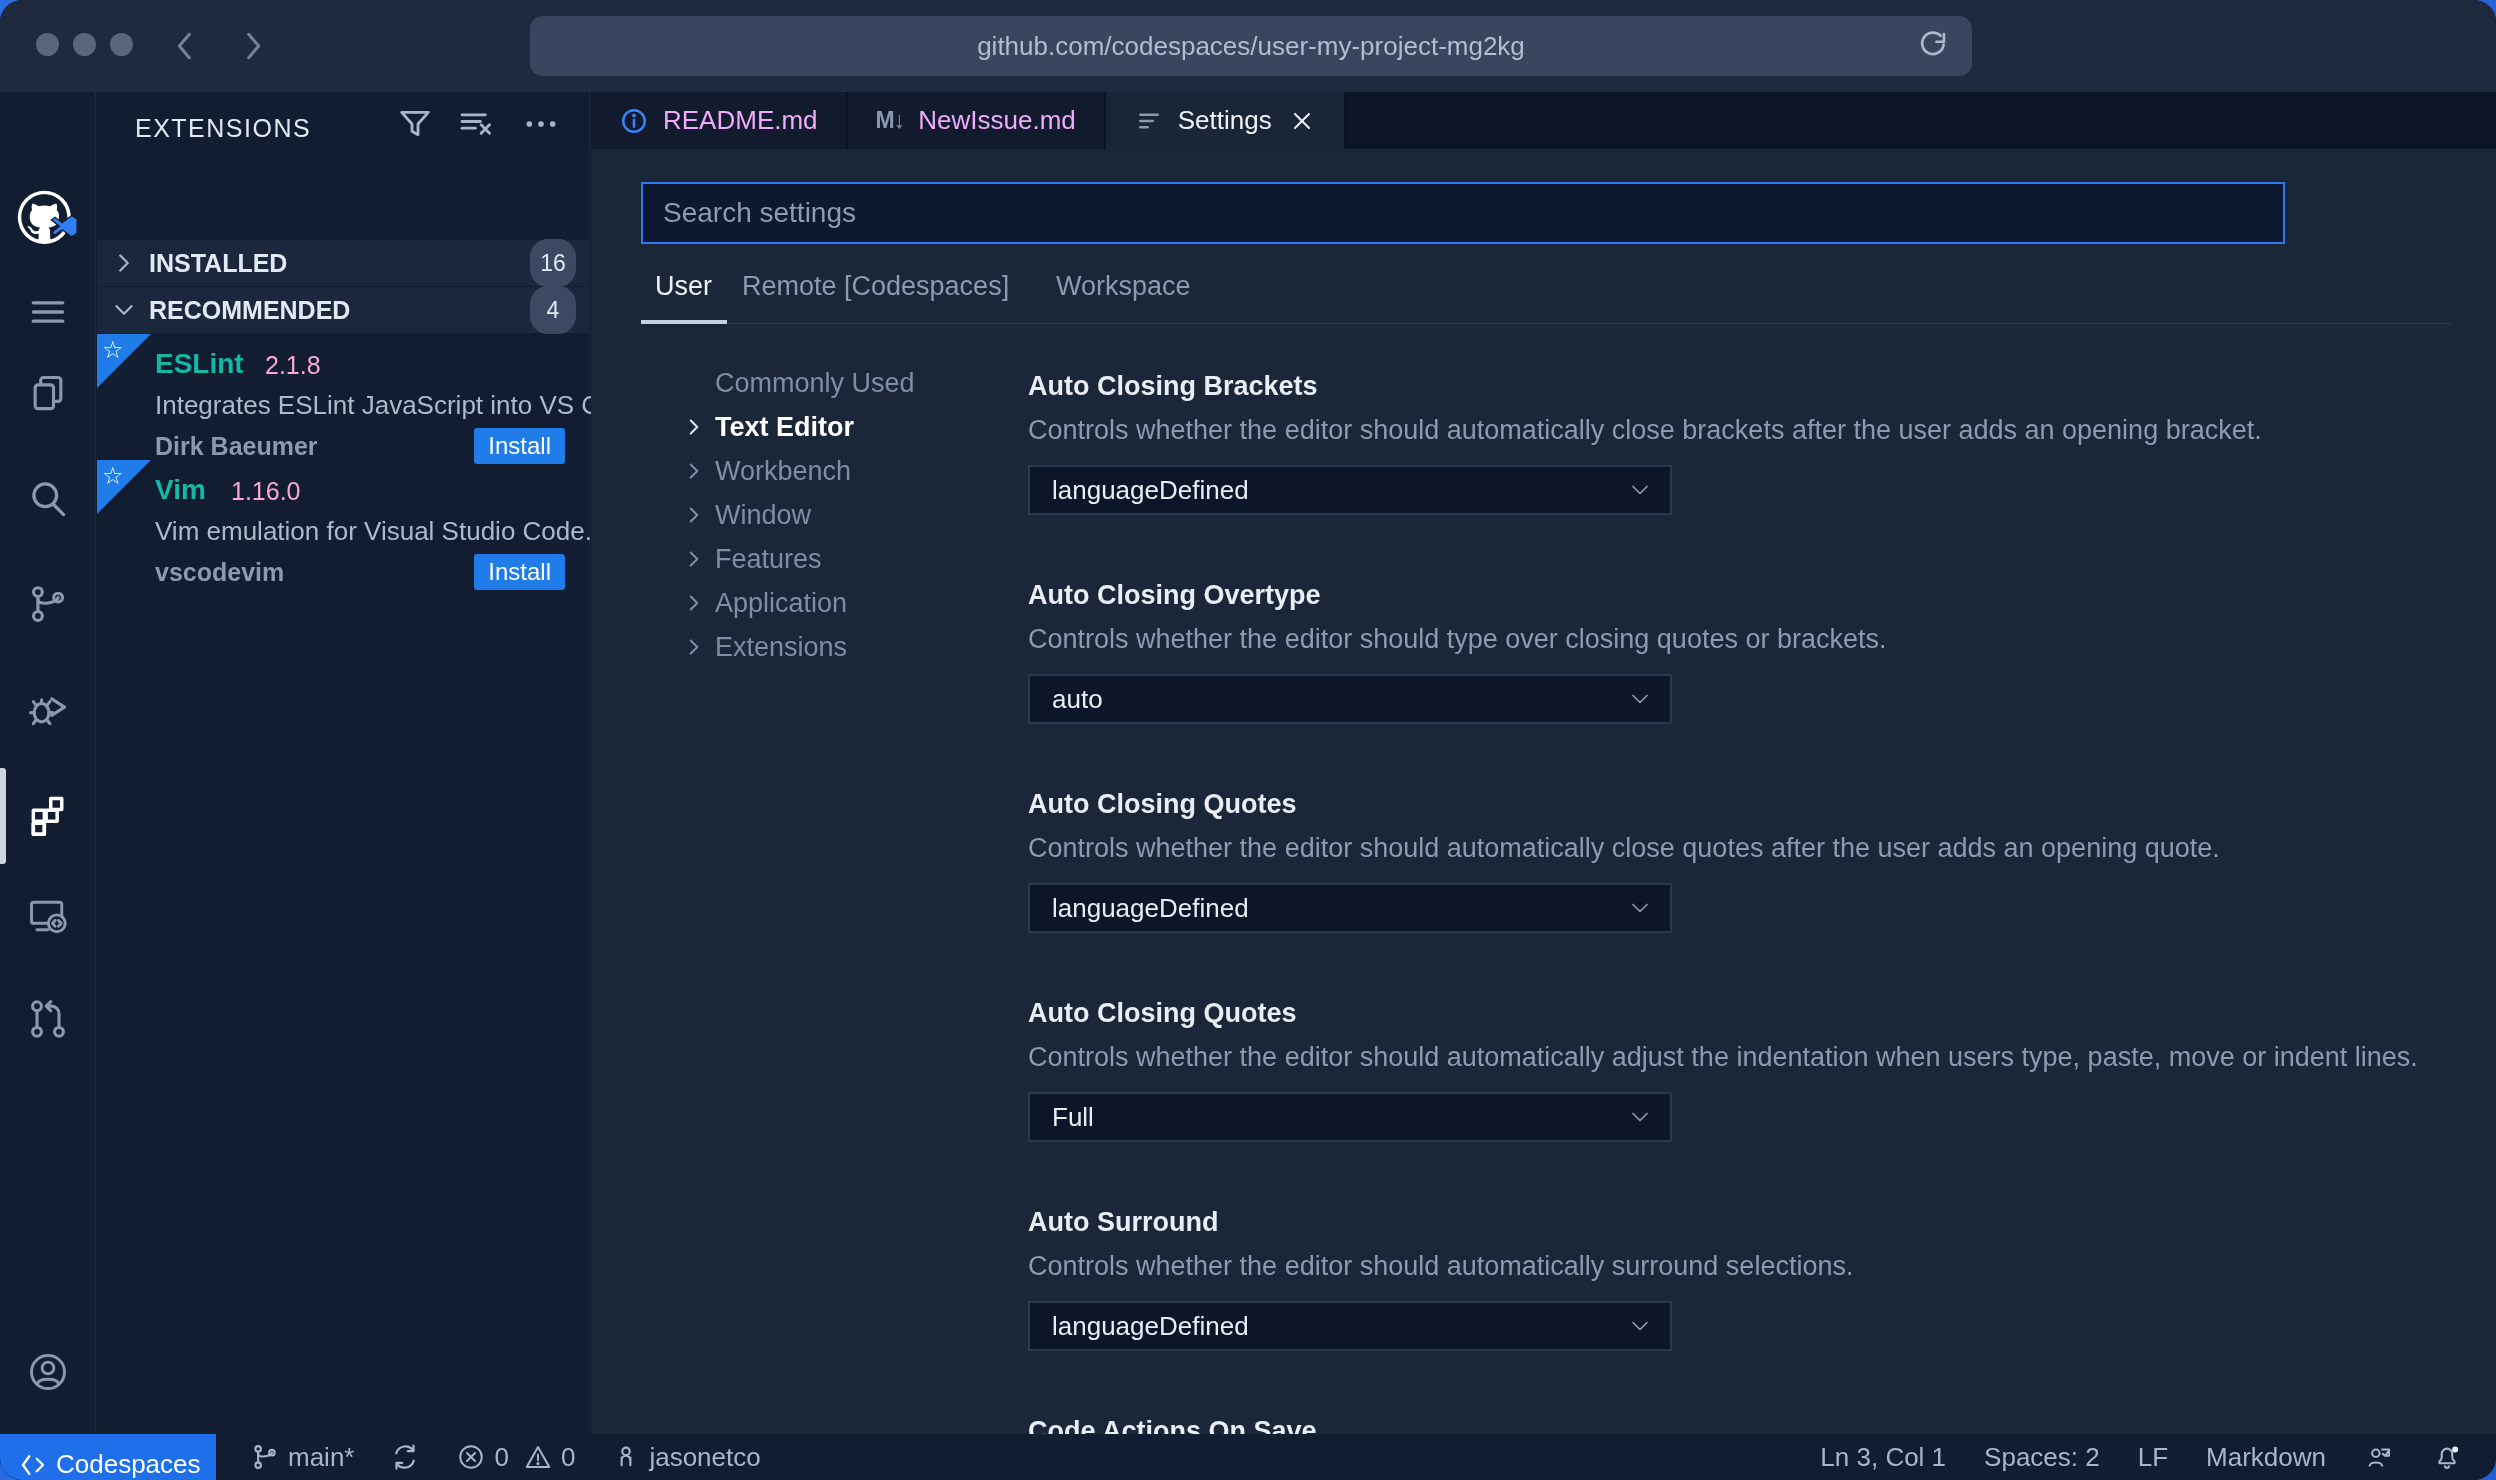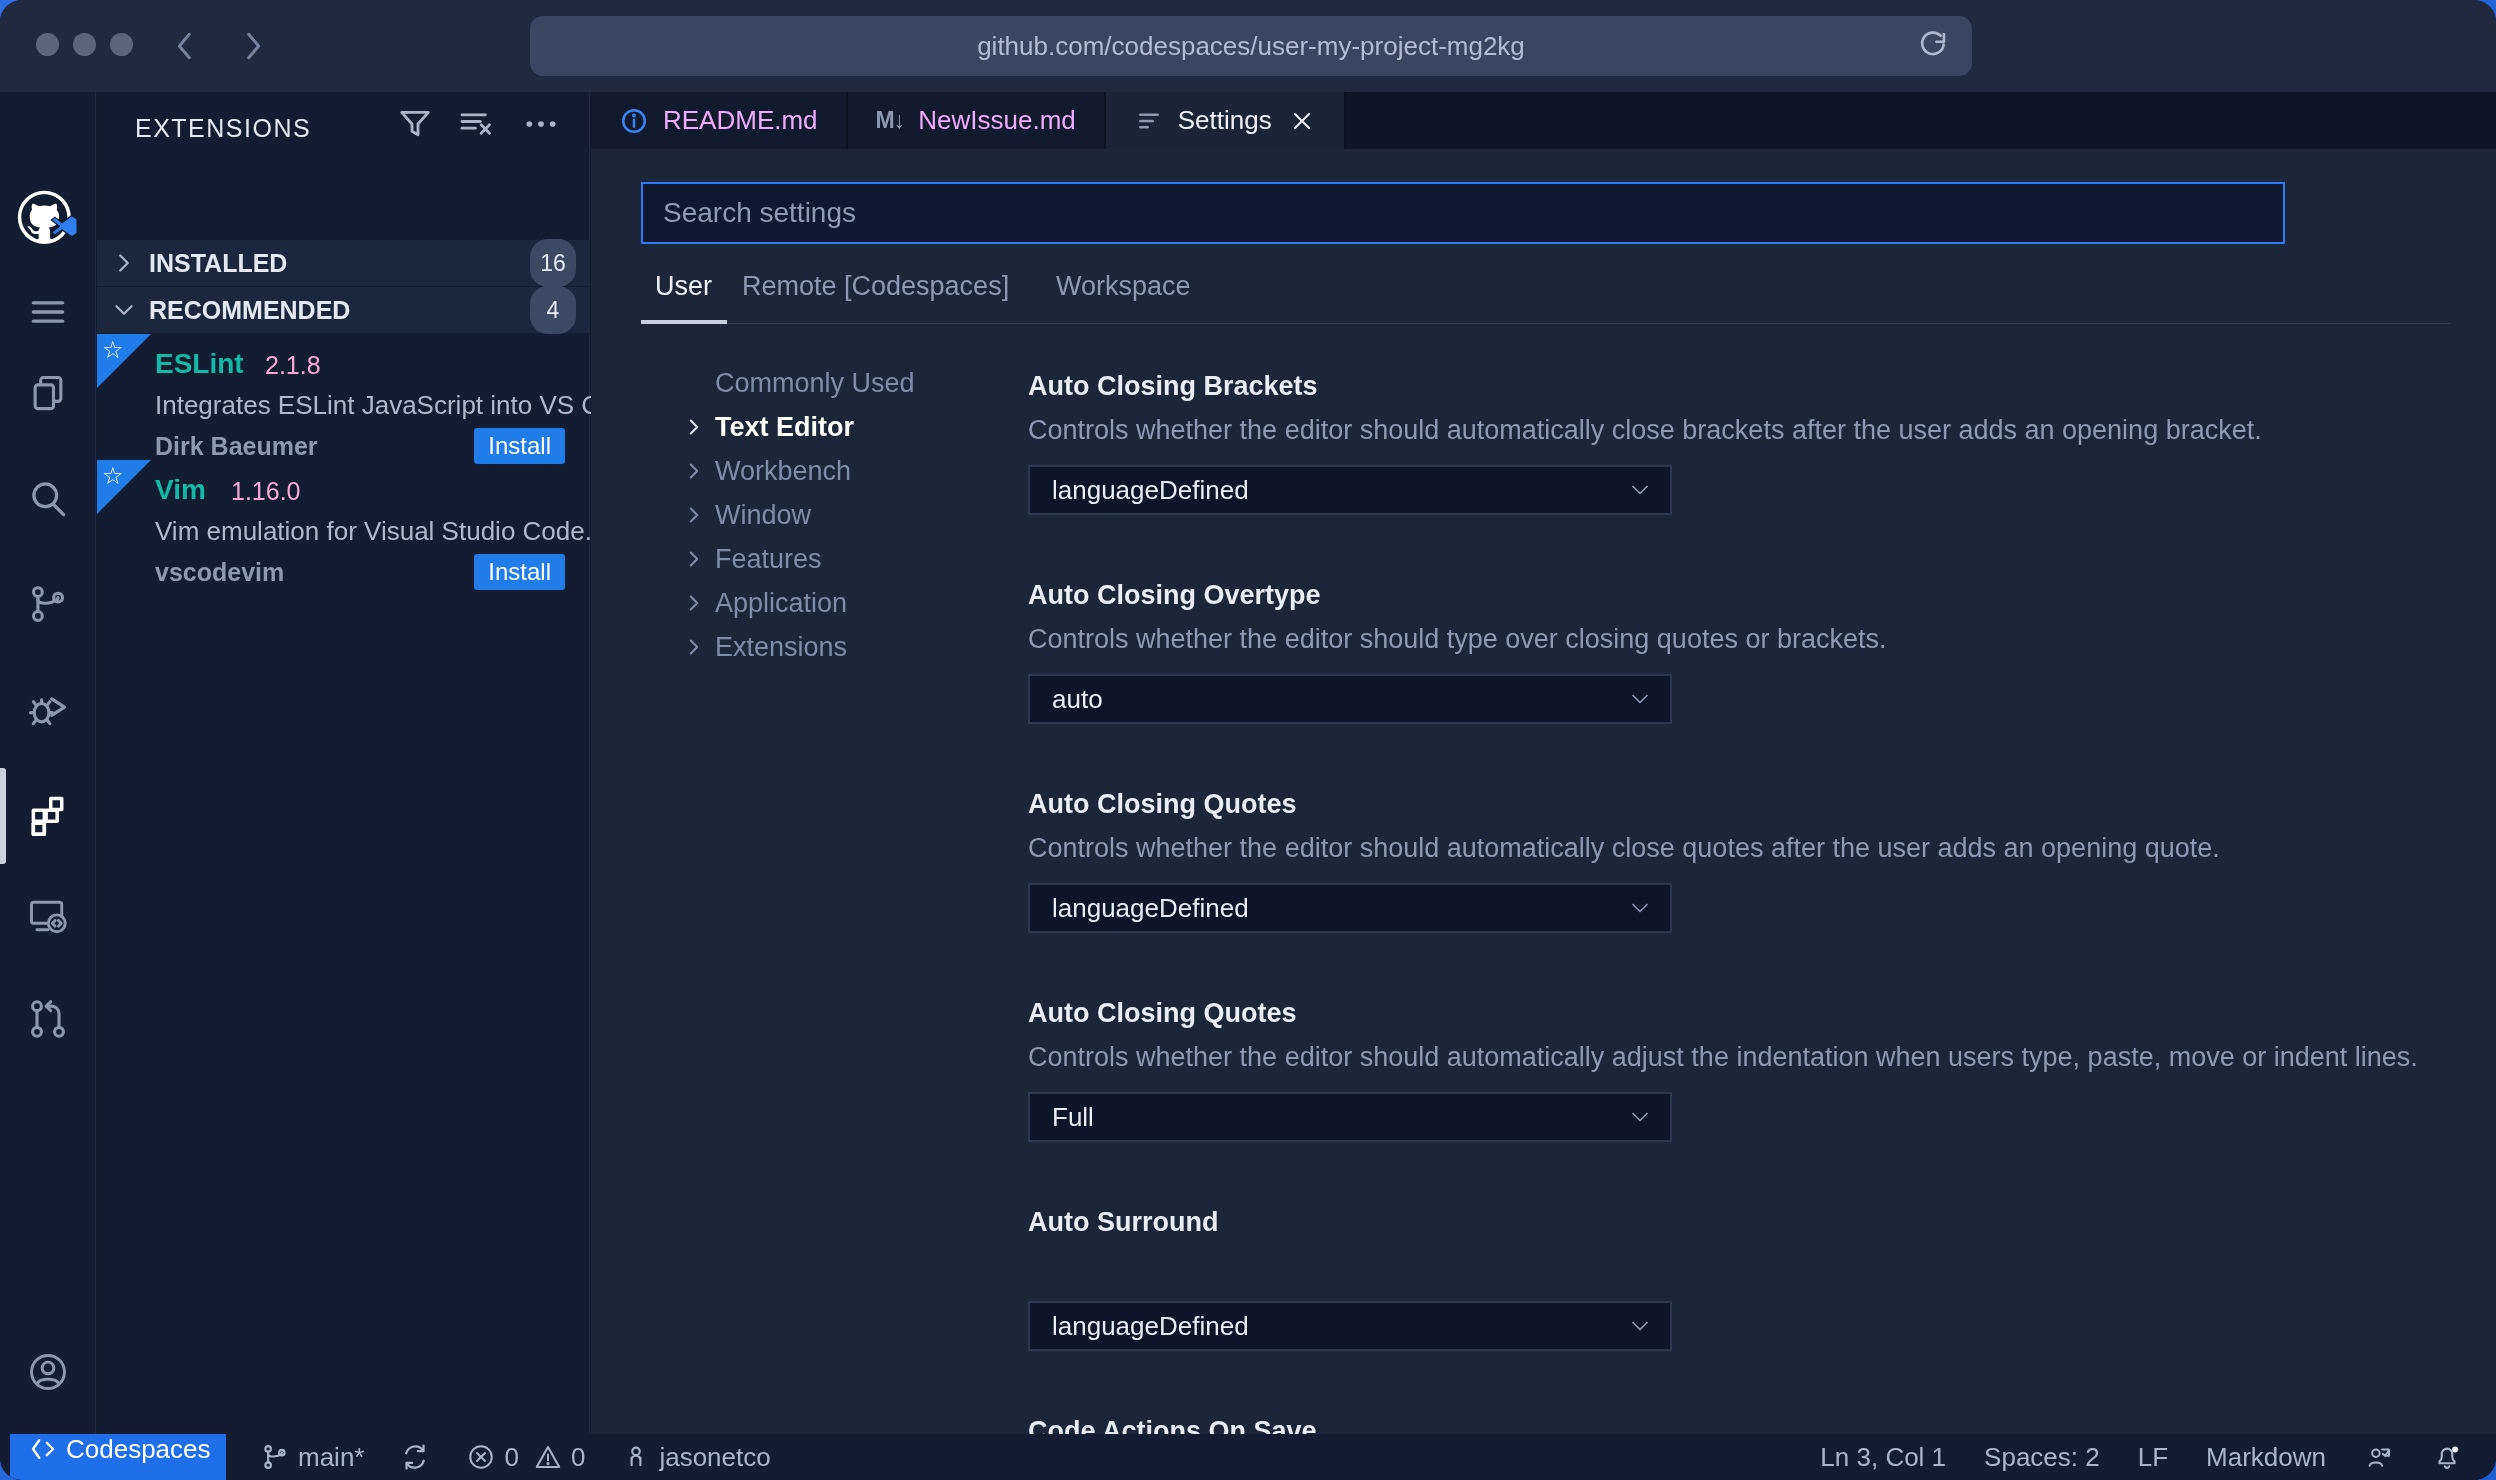--- a/index.html
+++ b/index.html
@@ -78,21 +78,21 @@
   .sblock { position:absolute; left:437px; width:1480px; }
   .sblock .stitle { font-size:27px; font-weight:bold; color:#e9eef6; }
   .sblock .sdesc { position:absolute; top:44px; font-size:27px; color:#8d9ab1; white-space:nowrap; }
   .dropdown { position:absolute; top:94px; width:644px; height:50px; background:#0c1628; border:2px solid #2b3950;
               display:flex; align-items:center; }
   .dropdown .dval { font-size:26px; color:#e9eef6; margin-left:22px; flex:1; }
   .dropdown .dchev { width:28px; height:28px; color:#8d9ab1; margin-right:16px; }
 
   
   .statusbar { position:absolute; left:0; top:1434px; width:2496px; height:46px; background:#121d31; display:flex; align-items:center; }
-  .cs-chunk { width:216px; height:46px; background:#1f6feb; color:#fff; display:flex; align-items:flex-start; flex:0 0 auto;margin-left:10px; }
+  .cs-chunk { width:216px; height:46px; background:#1f6feb; color:#fff; display:flex; align-items:flex-end; flex:0 0 auto; }
   .cs-chunk .csicon { width:30px; height:30px; margin-left:18px; }
   .cs-chunk .cstext { font-size:26px; margin-left:8px; }
   .sgroup { display:flex; align-items:center; color:#a9b5c9; font-size:26px; flex:0 0 auto; }
   .sgroup svg { width:30px; height:30px; display:block; }
   .sb-right { margin-left:auto; display:flex; align-items:center; gap:38px; margin-right:34px; color:#a9b5c9; font-size:26px; }
 </style>
 </head>
 <body>
 
 <div class="stage">
@@ -425,20 +425,21 @@
           <div class="dropdown">
             <span class="dval">Full</span>
             <span class="dchev"><svg viewBox="0 0 24 24" fill="none" stroke="currentColor" stroke-width="1.5" stroke-linecap="round" stroke-linejoin="round">
                   <polyline points="6,9 12,15 18,9"></polyline>
                 </svg></span>
           </div>
         </div>
 
         <div class="sblock" style="top:1058px">
           <div class="stitle">Auto Surround</div>
+          <div class="sdesc">Controls whether the editor should automatically surround selections.</div>
           <div class="dropdown">
             <span class="dval">languageDefined</span>
             <span class="dchev"><svg viewBox="0 0 24 24" fill="none" stroke="currentColor" stroke-width="1.5" stroke-linecap="round" stroke-linejoin="round">
                   <polyline points="6,9 12,15 18,9"></polyline>
                 </svg></span>
           </div>
         </div>
 
         <div class="sblock" style="top:1267px">
           <div class="stitle">Code Actions On Save</div>

